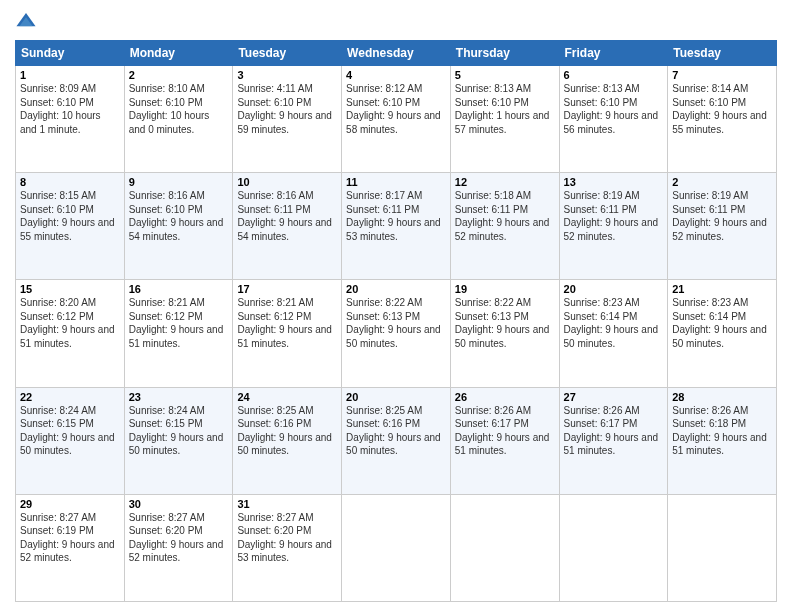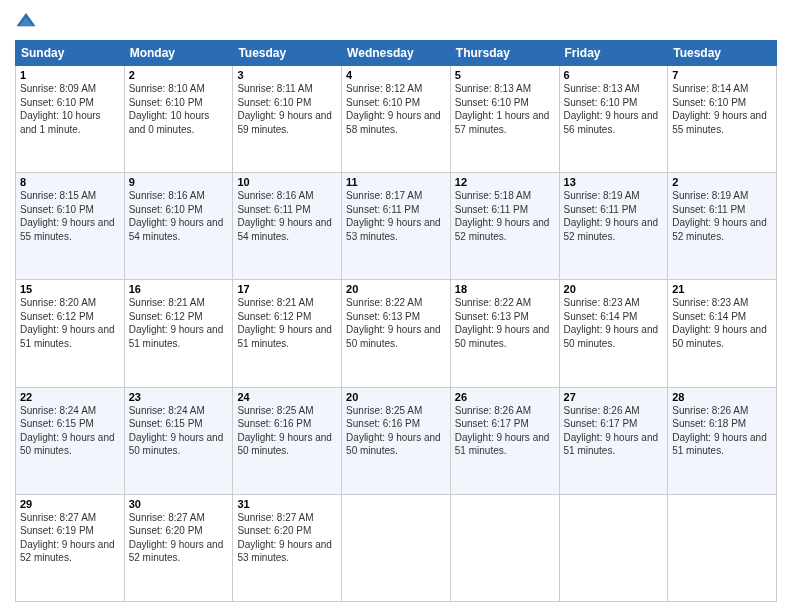--- a/index.html
+++ b/index.html
@@ -141,21 +141,21 @@
           <span class="day-num">2</span>
           <div class="day-info">
             <span>Sunrise: 8:10 AM</span><br>
             <span>Sunset: 6:10 PM</span><br>
             <span>Daylight: 10 hours and 0 minutes.</span>
           </div>
         </td>
           <td>
           <span class="day-num">3</span>
           <div class="day-info">
-            <span>Sunrise: 8:11 AM</span><br>
+            <span>Sunrise: 4:11 AM</span><br>
             <span>Sunset: 6:10 PM</span><br>
             <span>Daylight: 9 hours and 59 minutes.</span>
           </div>
         </td>
           <td>
           <span class="day-num">4</span>
           <div class="day-info">
             <span>Sunrise: 8:12 AM</span><br>
             <span>Sunset: 6:10 PM</span><br>
             <span>Daylight: 9 hours and 58 minutes.</span>
@@ -271,21 +271,21 @@
         </td>
           <td>
           <span class="day-num">20</span>
           <div class="day-info">
             <span>Sunrise: 8:22 AM</span><br>
             <span>Sunset: 6:13 PM</span><br>
             <span>Daylight: 9 hours and 50 minutes.</span>
           </div>
         </td>
           <td>
-          <span class="day-num">18</span>
+          <span class="day-num">19</span>
           <div class="day-info">
             <span>Sunrise: 8:22 AM</span><br>
             <span>Sunset: 6:13 PM</span><br>
             <span>Daylight: 9 hours and 50 minutes.</span>
           </div>
         </td>
           <td>
           <span class="day-num">20</span>
           <div class="day-info">
             <span>Sunrise: 8:23 AM</span><br>

